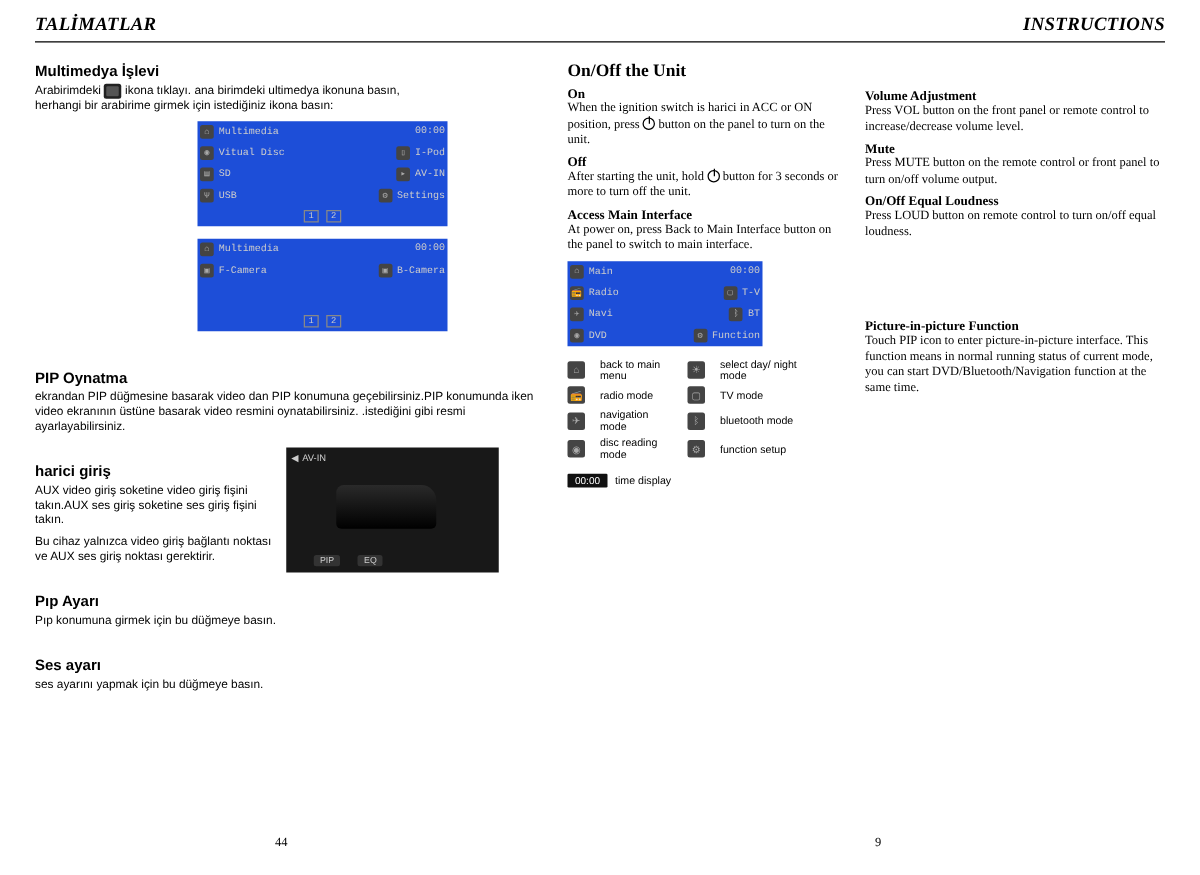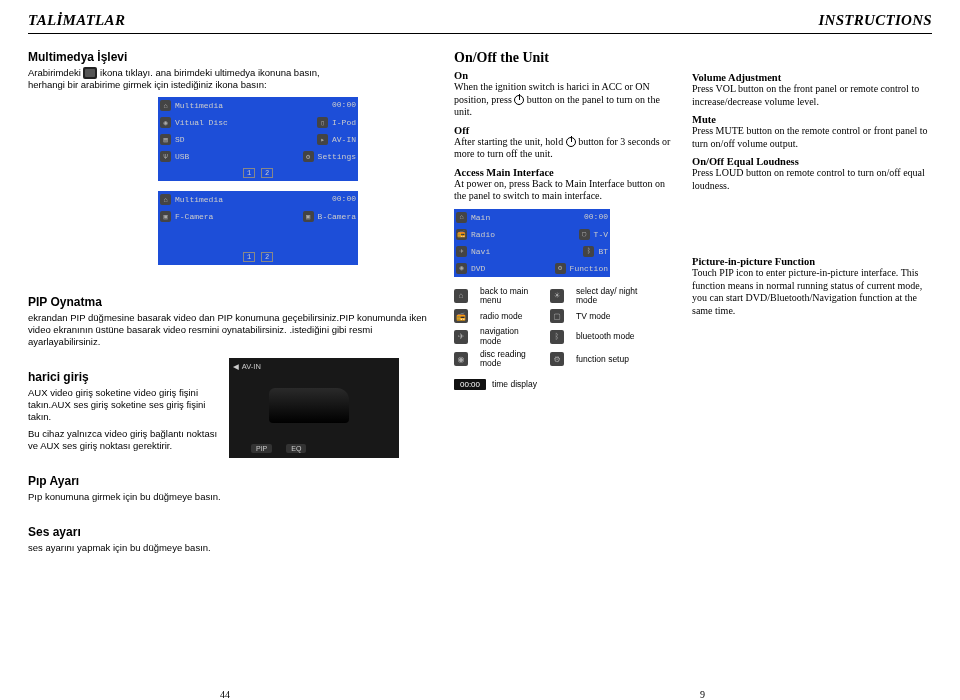--- a/index.html
+++ b/index.html
@@ -44,21 +44,21 @@
   }
   .avin-img .top { position:absolute; top:4px; left:4px; display:flex; align-items:center; gap:3px;}
   .avin-img .car { position:absolute; top:30px; left:40px; width:80px; height:35px;
     background: linear-gradient(#2a2a2a,#000); border-radius: 6px 12px 4px 4px; }
   .avin-img .bot { position:absolute; bottom:5px; left:22px; display:flex; gap:14px; }
   .avin-img .bot span { padding:1px 5px; background:#333; border-radius:2px; font-size:7px;}
   .mode-grid { display:grid; grid-template-columns: 18px 62px 18px 62px; gap:4px 8px; font-family: Arial, sans-serif; font-size:8.5px; align-items:center; margin:6px 0;}
   .mode-grid .lbl { line-height:1.1; }
   .time-row { display:flex; align-items:center; gap:6px; font-family: Arial, sans-serif; font-size:8.5px; margin-top:10px;}
   .time-box { background:#111; color:#fff; padding:1px 6px; font-size:8px; border-radius:1px;}
-  .pagen { position:absolute; bottom:0; font-size:10px; }
+  .pagen { position:absolute; bottom:20px; font-size:10px; }
   .pn-l { left: 220px; }
   .pn-r { right: 255px; }
   .inline-ico { width:14px; height:12px; background:#222; display:inline-block; vertical-align:middle; border-radius:2px; position:relative;}
   .inline-ico::after{content:"";position:absolute;inset:2px;background:#555;border-radius:1px;}
   .pwr { display:inline-block; width:10px;height:10px;border:1.2px solid #000;border-radius:50%;position:relative;vertical-align:middle;}
   .pwr::after{content:"";position:absolute;left:4px;top:-2px;width:1.2px;height:6px;background:#000;}
   .flexline { display:flex; align-items:center; gap:6px; }
 </style>
 </head>
 <body>

